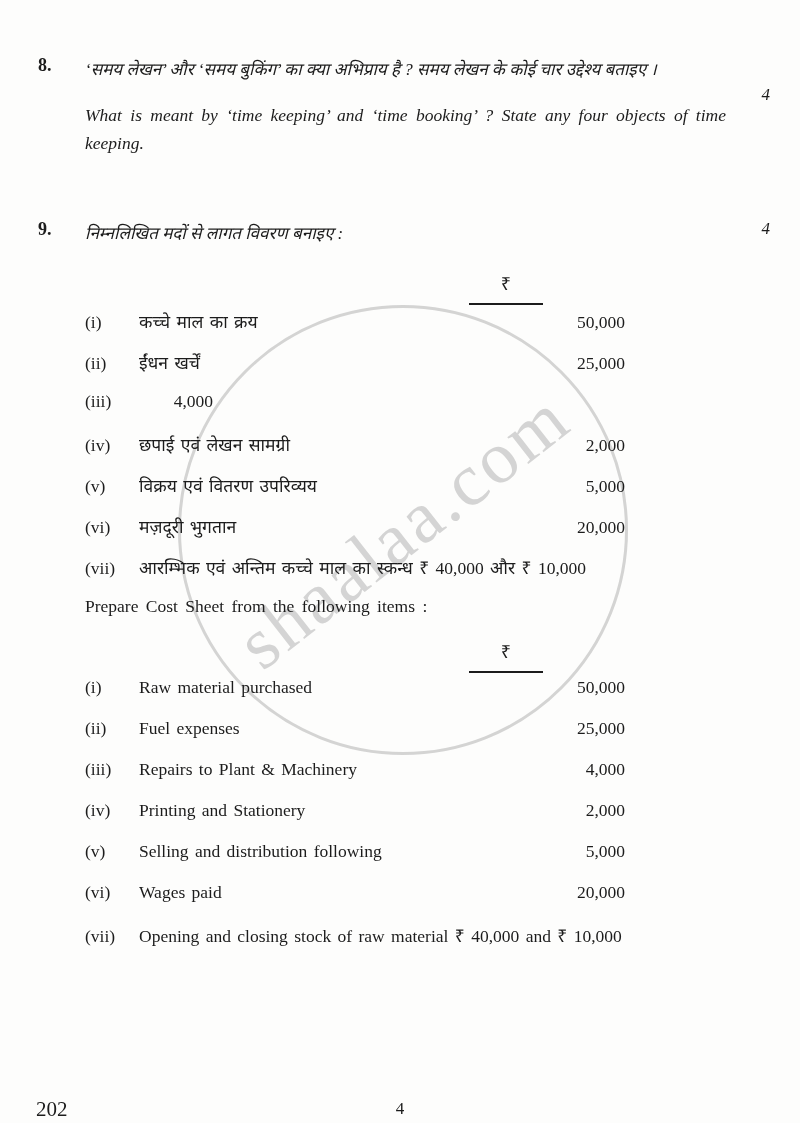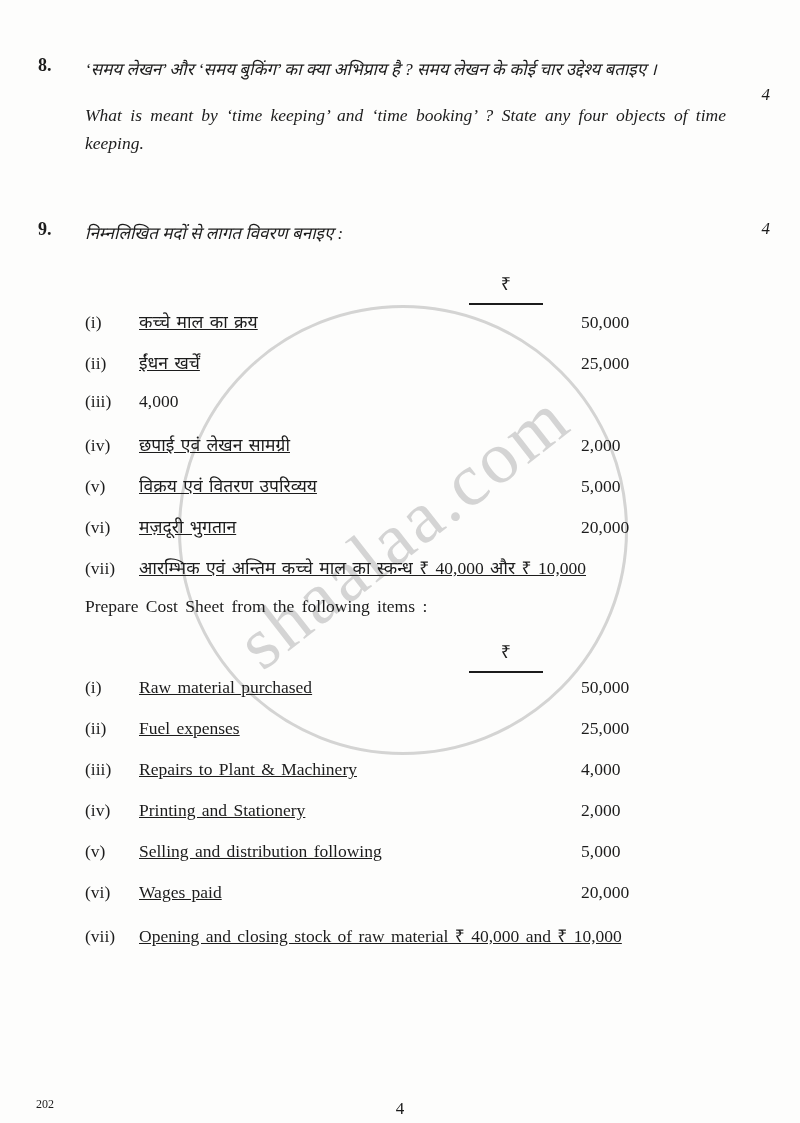--- a/index.html
+++ b/index.html
@@ -36,27 +36,27 @@
   .q8{margin-top:55px;}
   .q9{margin-top:62px;}
 
   .items{margin-top:4px;}
   .cur-row{display:flex;margin:22px 0 4px;}
   .cur-spacer{flex:1;}
   .cur{width:74px;margin-right:197px;text-align:center;font-size:18px;
        border-bottom:2px solid #1c1c1c;padding-bottom:8px;}
   .item-row{display:flex;align-items:baseline;height:41px;font-size:17.5px;}
   .item-num{flex:0 0 54px;}
-  .item-label{flex:1;word-spacing:2px;text-decoration:underline;}
-  .item-amt{flex:0 0 74px;text-align:left;margin-right:85px;}
+  .item-label{flex:1;word-spacing:2px;}
+  .item-amt{flex:0 0 74px;text-align:right;margin-right:115px;}
   .item-row.no-amt .item-label{margin-right:0;}
 
   .eng-intro{font-size:17.5px;word-spacing:3px;}
 
-  .footer-left{position:absolute;left:36px;top:1042px;font-size:12px;}
+  .footer-left{position:absolute;left:36px;top:1042px;font-size:21px;}
   .footer-page{position:absolute;left:50%;transform:translateX(-50%);top:1044px;font-size:17px;}
 </style>
 </head>
 <body>
 
 <div class="page">
 
   <div class="watermark">
     <span>shaalaa.com</span>
   </div>

